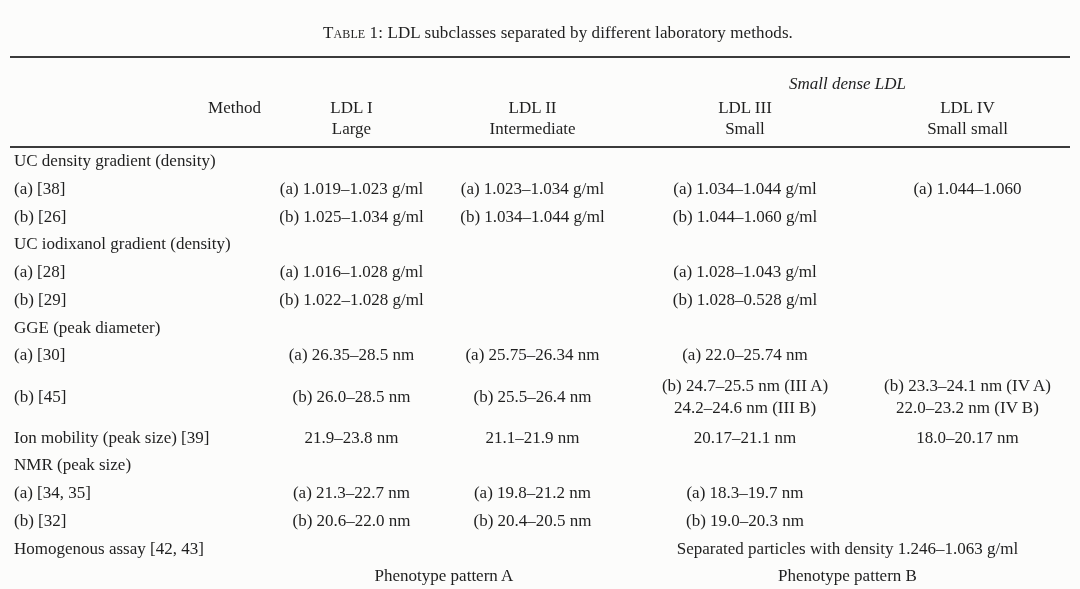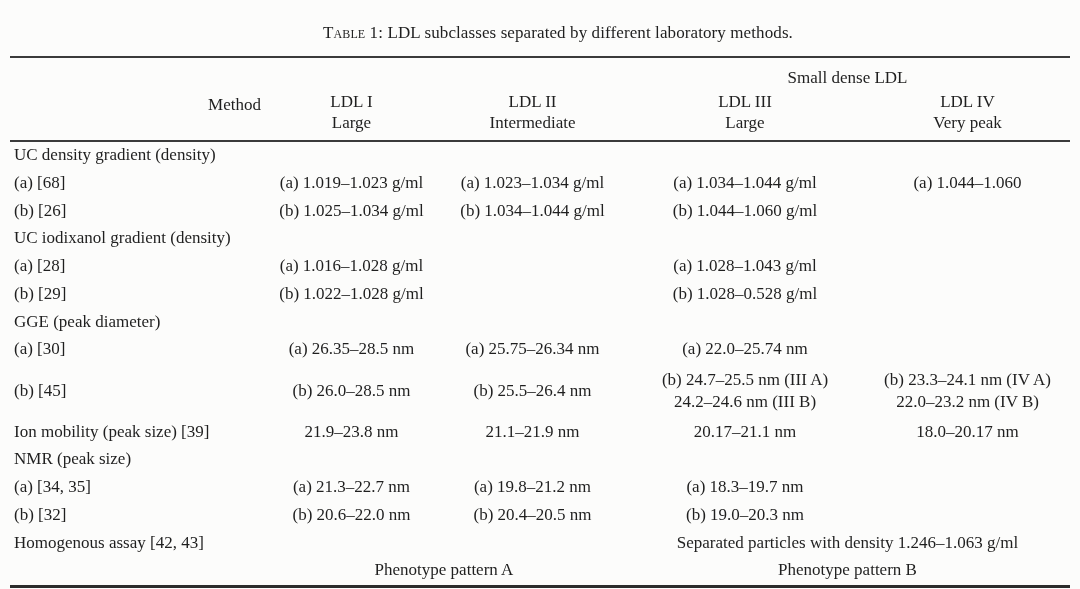--- a/index.html
+++ b/index.html
@@ -35,21 +35,21 @@
     text-align:center;
     vertical-align:middle;
     line-height:1.22;
     white-space:pre-line;
   }
   td.method {
     text-align:left;
     padding-left:4px;
   }
   thead { border-bottom:2px solid #3b3b3b; }
-  thead td.group { padding-top:10px; padding-bottom:0; }
+  thead td.group { padding-top:16px; padding-bottom:0;font-style:italic; }
   thead td.colhead { padding-top:2px; padding-bottom:6px; line-height:1.28; }
   thead td.method-head { vertical-align:middle; padding-top:16px;text-align:right; }
   tr.dbl td { line-height:1.28; padding-top:5px; padding-bottom:6px; }
 </style>
 </head>
 <body>
 
 <div class="caption"><span class="sc">Table 1:</span><span> LDL subclasses separated by different laboratory methods.</span></div>
 
 <table class="ldl">
@@ -66,31 +66,31 @@
       <td class="group"></td>
       <td class="group"></td>
       <td class="group" colspan="2">Small dense LDL</td>
     </tr>
     <tr>
       <td class="colhead">LDL I
 Large</td>
       <td class="colhead">LDL II
 Intermediate</td>
       <td class="colhead">LDL III
-Large</td>
+Small</td>
       <td class="colhead">LDL IV
-Very peak</td>
+Small small</td>
     </tr>
   </thead>
   <tbody>
     <tr>
       <td class="method" colspan="5">UC density gradient (density)</td>
     </tr>
     <tr>
-      <td class="method">(a) [68]</td>
+      <td class="method">(a) [38]</td>
       <td>(a) 1.019–1.023 g/ml</td>
       <td>(a) 1.023–1.034 g/ml</td>
       <td>(a) 1.034–1.044 g/ml</td>
       <td>(a) 1.044–1.060</td>
     </tr>
     <tr>
       <td class="method">(b) [26]</td>
       <td>(b) 1.025–1.034 g/ml</td>
       <td>(b) 1.034–1.044 g/ml</td>
       <td>(b) 1.044–1.060 g/ml</td>

